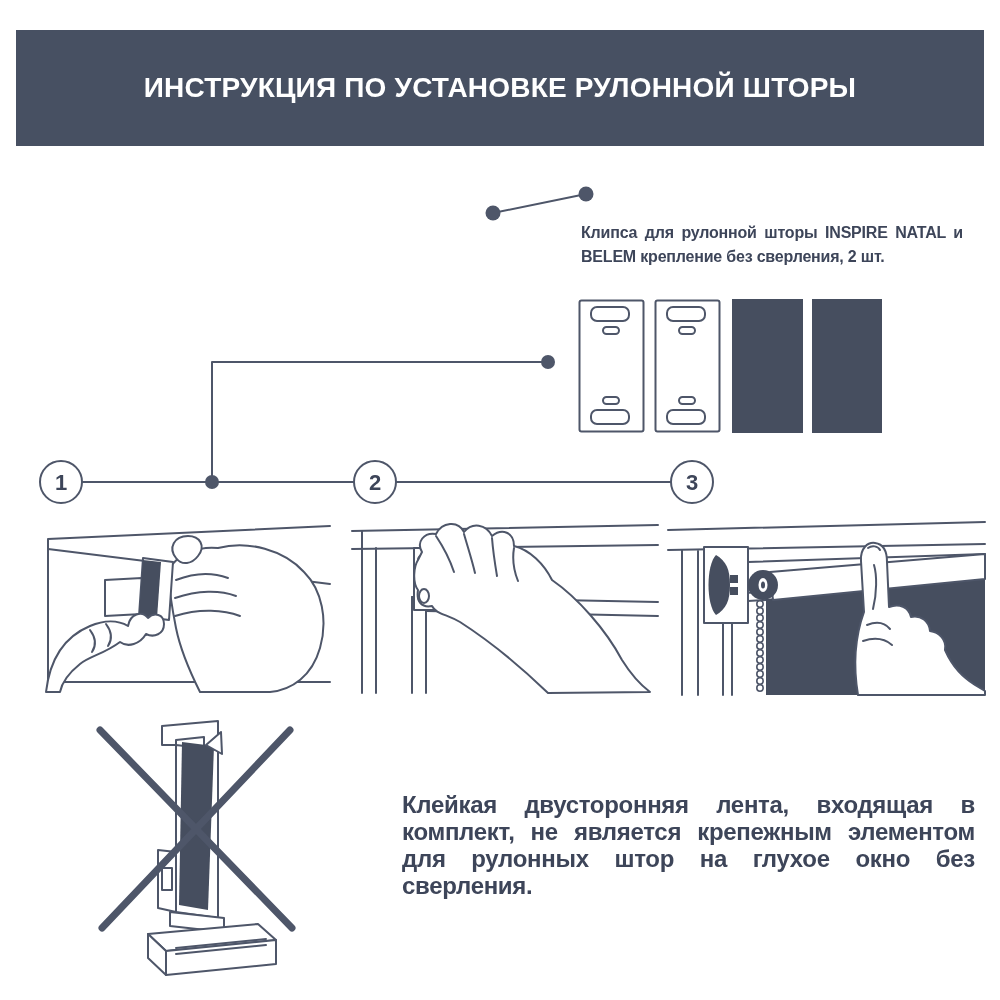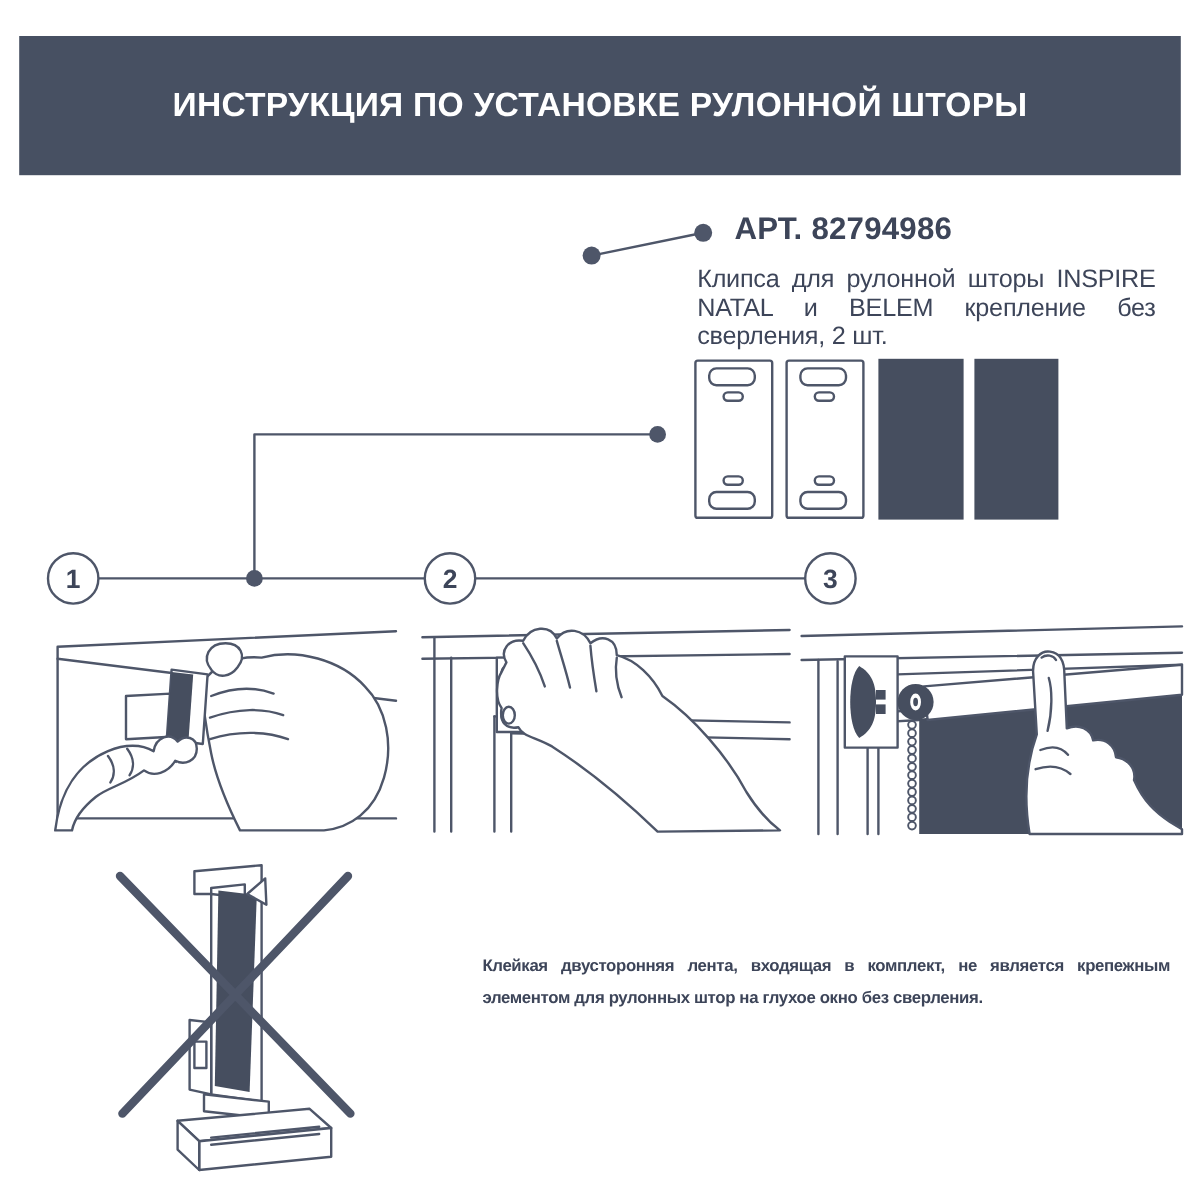--- a/index.html
+++ b/index.html
@@ -33,27 +33,27 @@
     text-align:justify;letter-spacing:-0.2px;color:var(--ink);
   }
 
   .art-number{
     left:612px;top:175px;
     font-size:26px;font-weight:bold;letter-spacing:.2px;color:var(--ink);
     white-space:nowrap;
   }
   .art-desc{
     left:581px;top:221px;width:382px;
-    font-size:21px;font-weight:normal;line-height:24px;
+    font-size:16px;font-weight:bold;line-height:24px;
     text-align:justify;letter-spacing:-0.2px;color:var(--ink);
   }
 
   .warn{
     width:573px;
-    font-size:14px;font-weight:bold;line-height:27px;
+    font-size:24px;font-weight:bold;line-height:27px;
     text-align:justify;letter-spacing:-0.3px;color:var(--ink);
   }
   .warn1{left:402px;top:791px;}
   .warn2{left:402px;top:896px;}
 
   .strip{background:var(--dark-fill);}
 
   svg{display:block;overflow:visible;}
   .ln{stroke:var(--line);fill:none;stroke-width:2;stroke-linecap:round;stroke-linejoin:round;}
   .wfill{fill:#fff;stroke:var(--line);stroke-width:2;stroke-linejoin:round;stroke-linecap:round;}
@@ -72,21 +72,20 @@
     <div class="t">ИНСТРУКЦИЯ ПО УСТАНОВКЕ РУЛОННОЙ ШТОРЫ</div>
   </div>
 
 
   <svg class="abs" style="left:485px;top:186px;" width="112" height="36" viewBox="0 0 112 36">
     <path class="ln" d="M 8,27 L 101,8"></path>
     <circle class="dot" cx="8" cy="27" r="7.5"></circle>
     <circle class="dot" cx="101" cy="8" r="7.5"></circle>
   </svg>
 
-  <div class="abs art-number">АРТ. 82794986</div>
   <p class="abs art-desc">Клипса для рулонной шторы INSPIRE NATAL и BELEM крепление без сверления, 2 шт.</p>
 
   <svg class="abs" style="left:578px;top:299px;" width="67" height="134" viewBox="0 0 67 134">
     <rect class="wfill" x="1.5" y="1.5" width="64" height="131" rx="2" stroke-width="2.4"></rect>
     <rect class="wfill" x="13" y="8" width="38" height="14" rx="6"></rect>
     <rect class="wfill" x="25" y="28" width="16" height="7" rx="3.5"></rect>
     <rect class="wfill" x="25" y="98" width="16" height="7" rx="3.5"></rect>
     <rect class="wfill" x="13" y="111" width="38" height="14" rx="6"></rect>
   </svg>
   <svg class="abs" style="left:654px;top:299px;" width="67" height="134" viewBox="0 0 67 134">

